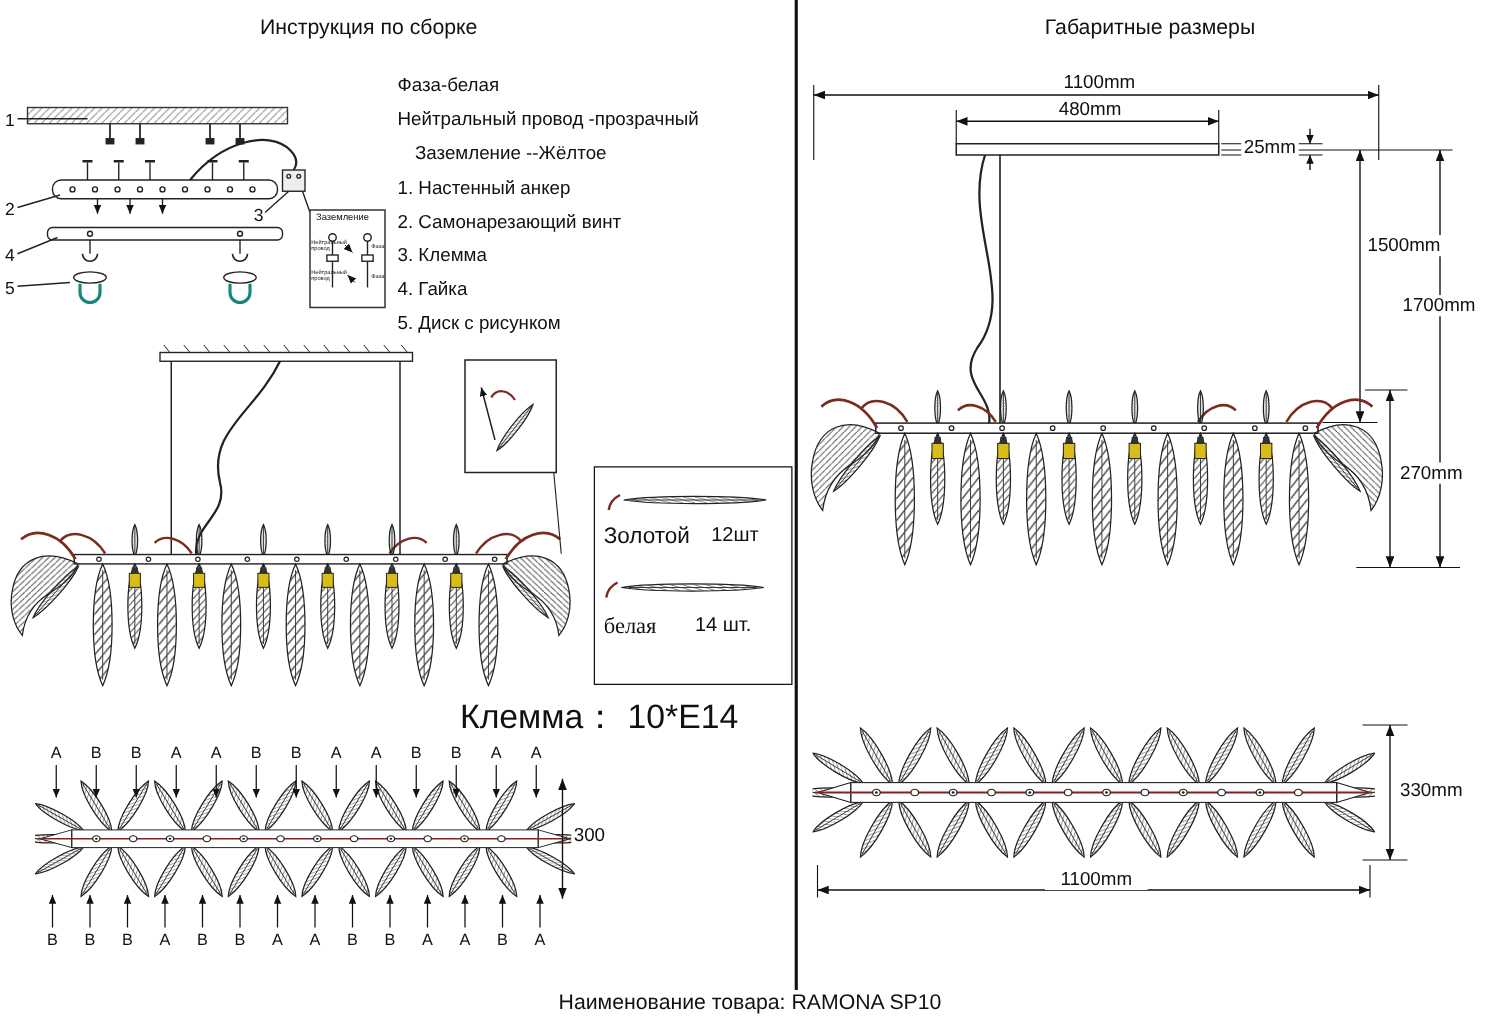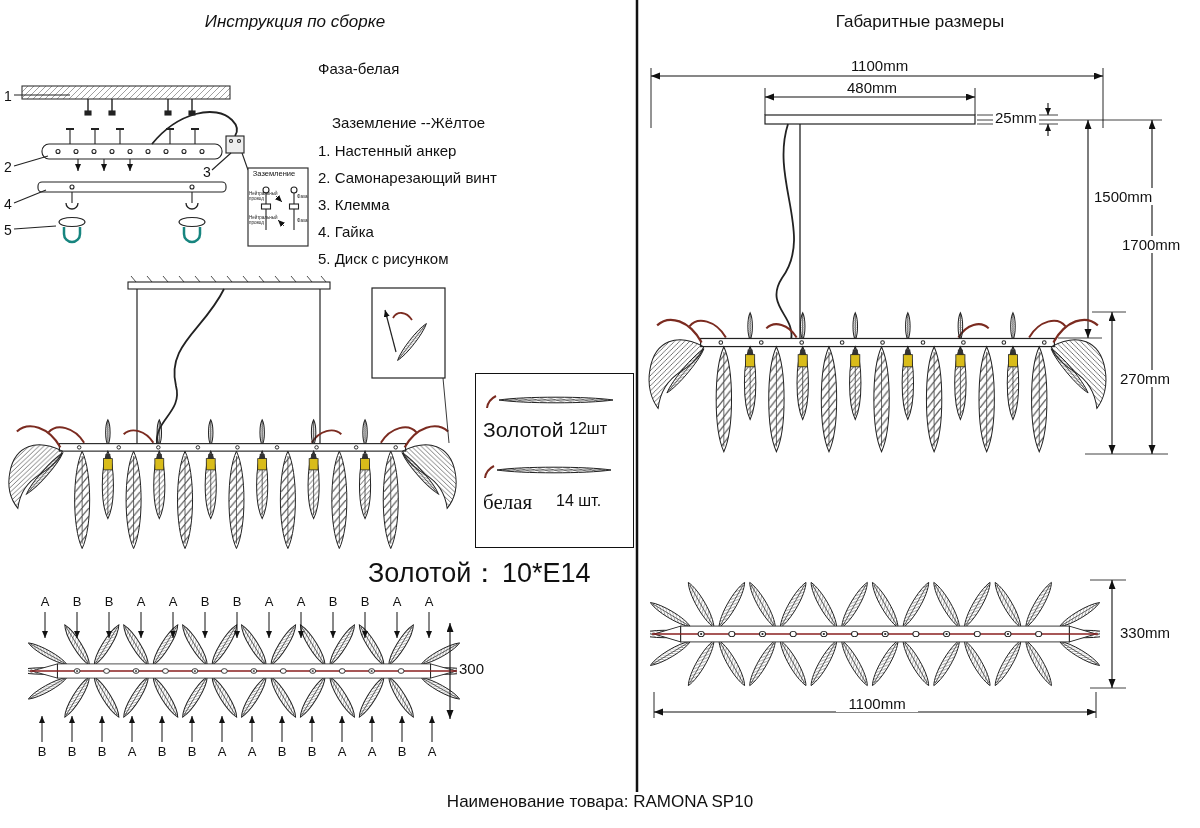--- a/index.html
+++ b/index.html
@@ -9,21 +9,21 @@
   .txt{position:absolute;white-space:nowrap;color:#111;line-height:1.15;}
   .title{font-size:17px;text-align:center;}
   .body-text{font-size:15px;}
   .callout{font-size:14px;}
   .dim{font-size:15px;background:#fff;padding:0 2px;}
   .dim.center{text-align:center;}
   .ab{position:absolute;width:16px;text-align:center;font-size:13px;color:#111;}
   .socket-label{font-size:27px;}
   .socket-value{font-size:27px;}
   .legend-box{position:absolute;border:1.6px solid #111;background:#fff;}
-  .legend-label{font-size:21px;}
+  .legend-label{font-size:18px;}
   .legend-qty{font-size:16px;}
   .ground-title{font-size:7.5px;text-align:center;}
   .tiny{position:absolute;font-size:4.5px;color:#222;white-space:normal;line-height:1.1;}
   .footer{font-size:17px;text-align:center;}
 </style>
 </head>
 <body>
 
 <div class="page">
 
@@ -372,24 +372,25 @@
   <g stroke="#111" stroke-width="1.1" fill="none">
     <line x1="1090" y1="580" x2="1126" y2="580" stroke-width="0.8"></line>
     <line x1="1090" y1="688" x2="1126" y2="688" stroke-width="0.8"></line>
     <line x1="1112" y1="580" x2="1112" y2="688" marker-start="url(#arr)" marker-end="url(#arr)"></line>
     <line x1="654" y1="692" x2="654" y2="718" stroke-width="0.9"></line>
     <line x1="1096" y1="692" x2="1096" y2="718" stroke-width="0.9"></line>
     <line x1="654" y1="712" x2="1096" y2="712" marker-start="url(#arr)" marker-end="url(#arr)"></line>
   </g>
 </svg>
 
-  <div class="txt title" style="left:0;top:12px;width:590px;font-style:italic;">Инструкция по сборке</div>
+  <div class="txt title" style="left:0;top:12px;width:590px;">Инструкция по сборке</div>
   <div class="txt title" style="left:640px;top:12px;width:560px;">Габаритные размеры</div>
 
   <div class="txt body-text" style="left:318px;top:60px;">Фаза-белая</div>
+  <div class="txt body-text" style="left:318px;top:87px;">Нейтральный провод -прозрачный</div>
   <div class="txt body-text" style="left:332px;top:114px;">Заземление --Жёлтое</div>
   <div class="txt body-text" style="left:318px;top:142px;">1. Настенный анкер</div>
   <div class="txt body-text" style="left:318px;top:169px;">2. Самонарезающий винт</div>
   <div class="txt body-text" style="left:318px;top:196px;">3. Клемма</div>
   <div class="txt body-text" style="left:318px;top:223px;">4. Гайка</div>
   <div class="txt body-text" style="left:318px;top:250px;">5. Диск с рисунком</div>
 
   <div class="txt callout" style="left:4px;top:88px;">1</div>
   <div class="txt callout" style="left:4px;top:159px;">2</div>
   <div class="txt callout" style="left:203px;top:164px;">3</div>
@@ -410,21 +411,21 @@
     <div class="txt legend-label" style="left:7px;top:44px;">Золотой</div>
     <div class="txt legend-qty" style="left:93px;top:46px;">12шт</div>
     <svg width="140" height="38" style="position:absolute;left:6px;top:76px;">
       <path d="M12,16 q-8,4 -9,12" stroke="#7b2b20" stroke-width="2" fill="none"></path>
       <use href="#leaf" transform="translate(72,20) rotate(90) scale(0.5,1.9)"></use>
     </svg>
     <div class="txt legend-label" style="left:7px;top:116px;font-family:Liberation Serif, serif;">белая</div>
     <div class="txt legend-qty" style="left:80px;top:118px;">14 шт.</div>
   </div>
 
-  <div class="txt socket-label" style="left:368px;top:558px;">Золотой：</div>
+  <div class="txt socket-label" style="left:368px;top:558px;">Клемма：</div>
   <div class="txt socket-value" style="left:502px;top:558px;">10*E14</div>
 
   <div class="ab" style="left:37px;top:594px;">A</div>
   <div class="ab" style="left:69px;top:594px;">B</div>
   <div class="ab" style="left:101px;top:594px;">B</div>
   <div class="ab" style="left:133px;top:594px;">A</div>
   <div class="ab" style="left:165px;top:594px;">A</div>
   <div class="ab" style="left:197px;top:594px;">B</div>
   <div class="ab" style="left:229px;top:594px;">B</div>
   <div class="ab" style="left:261px;top:594px;">A</div>

